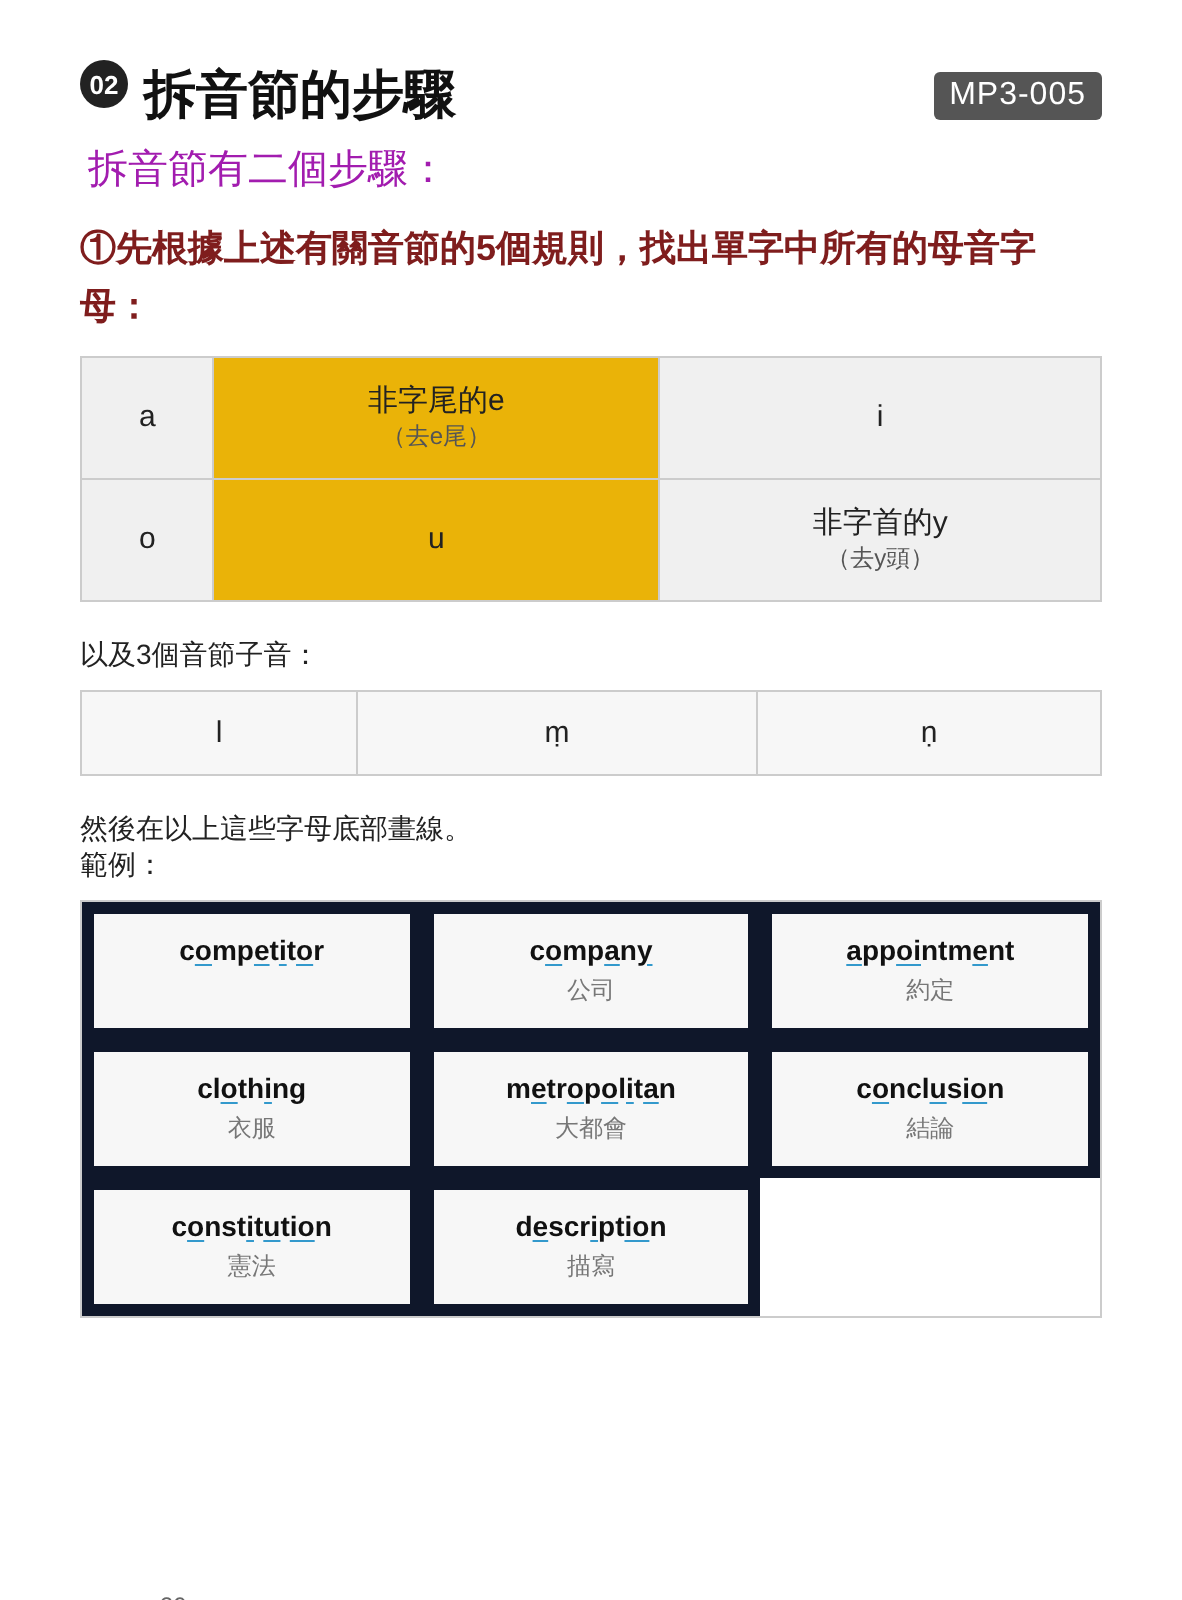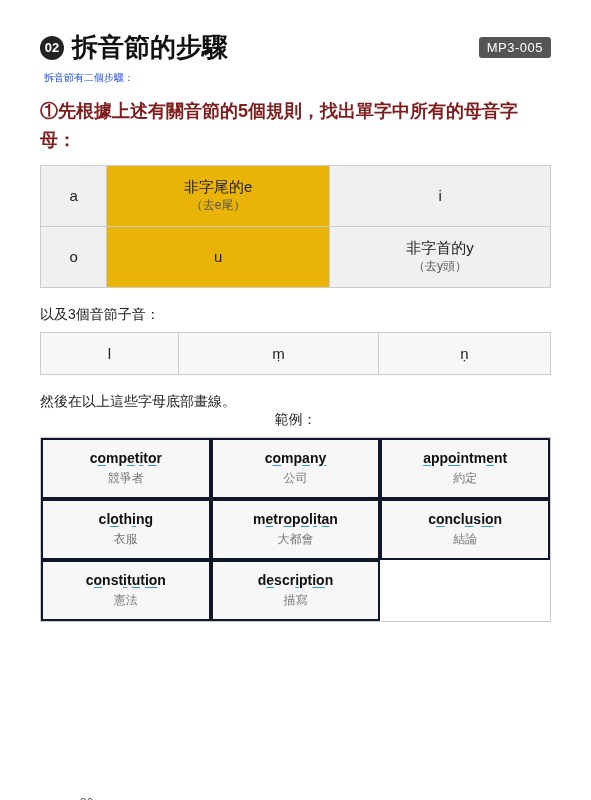--- a/index.html
+++ b/index.html
@@ -13,21 +13,20 @@
       color: #222;
     }
     .header-row {
       display: flex;
       align-items: center;
       justify-content: space-between;
       margin-bottom: 6px;
     }
     .title-area {
       display: flex;
-      align-items: center;
       gap: 8px;
     }
     .circle-num {
       display: inline-flex;
       align-items: center;
       justify-content: center;
       width: 24px;
       height: 24px;
       border-radius: 50%;
       background: #222;
@@ -37,28 +36,28 @@
       flex-shrink: 0;
     }
     .page-title {
       font-size: 26px;
       font-weight: bold;
       color: #111;
     }
     .mp3-badge {
       background: #555;
       color: #fff;
-      font-size: 13px;
+      font-size: 16px;
       padding: 3px 8px;
       border-radius: 3px;
       letter-spacing: 0.5px;
     }
     .subtitle {
-      font-size: 10px;
-      color: #1d4ed8;
+      font-size: 20px;
+      color: #a21caf;
       margin-bottom: 12px;
       padding-left: 4px;
     }
     .step-instruction {
       font-size: 18px;
       color: #7f1d1d;
       margin-bottom: 10px;
       line-height: 1.6;
       font-weight: bold;
     }
@@ -105,31 +104,30 @@
     }
     .after-rule {
       font-size: 14px;
       color: #222;
       margin-bottom: 0;
     }
     .example-label {
       font-size: 14px;
       color: #222;
       margin-bottom: 8px;
-      text-align: center;
     }
     
     .examples-grid {
       display: grid;
       grid-template-columns: 1fr 1fr 1fr;
       border: 1px solid #ccc;
       border-collapse: collapse;
     }
     .example-cell {
-      border: 2px solid #0f172a;
+      border: 6px solid #0f172a;
       padding: 10px 8px;
       text-align: center;
       background: #f7f7f7;
     }
     .example-word {
       font-size: 14px;
       font-weight: bold;
       color: #111;
       display: block;
       margin-bottom: 4px;
@@ -201,21 +199,20 @@
 
   <p class="after-rule">然後在以上這些字母底部畫線。</p>
   <p class="example-label">範例：</p>
 
   <div class="examples-grid">
 
     <div class="example-cell">
       <span class="example-word">
         c<span class="underline">o</span>mp<span class="underline">e</span>t<span class="underline">i</span>t<span class="underline">o</span>r
       </span>
-      <span class="example-trans">競爭者</span>
     </div>
     <div class="example-cell">
       <span class="example-word">
         c<span class="underline">o</span>mp<span class="underline">a</span>n<span class="underline">y</span>
       </span>
       <span class="example-trans">公司</span>
     </div>
     <div class="example-cell">
       <span class="example-word">
         <span class="underline">a</span>pp<span class="underline">oi</span>ntm<span class="underline">e</span>nt

